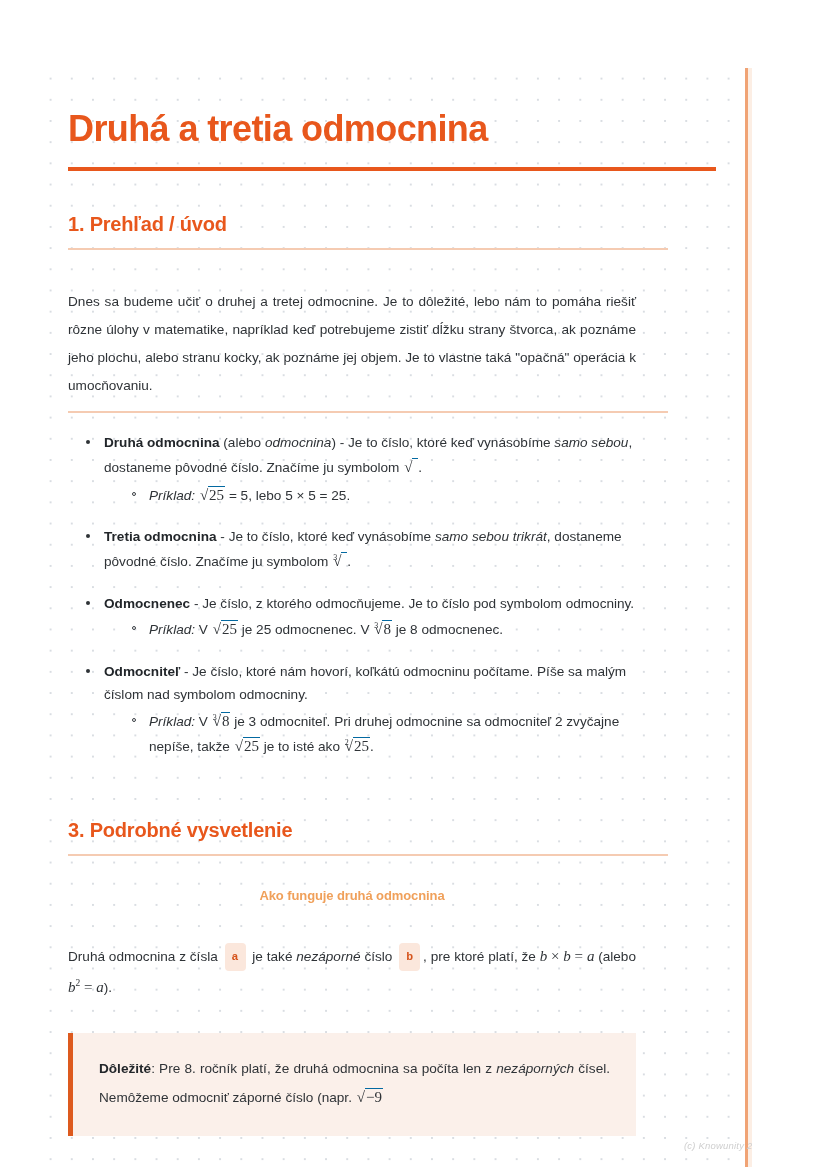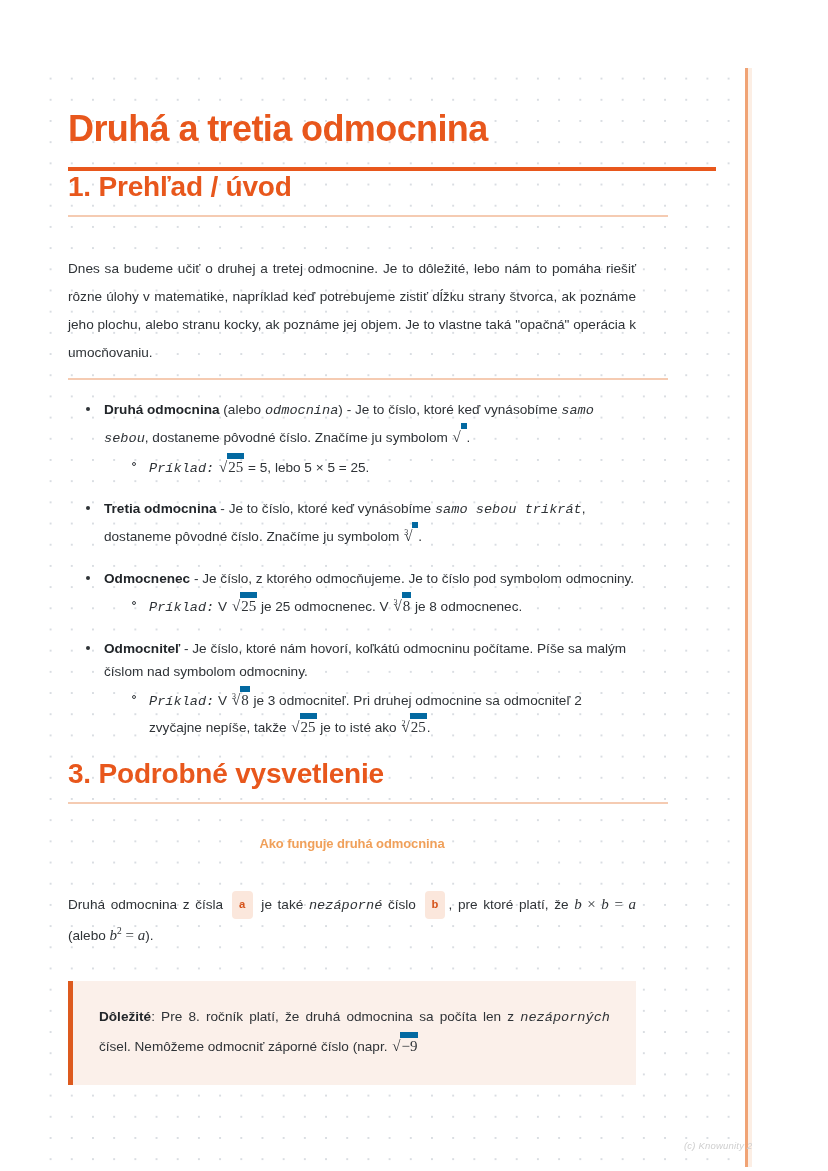--- a/index.html
+++ b/index.html
@@ -82,21 +82,22 @@
   .title-rule {
     margin-top: 18px;
     height: 4px;
     width: 648px;
     background: #e8571c;
   }
 
   
   .h2 {
     margin: 0;
-    font-size: 28px;
+    padding-top: 42px;
+    font-size: 20px;
     font-weight: bold;
     letter-spacing: -0.2px;
     color: #e8571c;
   }
   .h2-rule {
     margin-top: 12px;
     height: 2px;
     width: 600px;
     background: #f5cbb2;
   }
@@ -163,35 +164,35 @@
     left: 0;
     top: 9px;
     width: 4px;
     height: 4px;
     border-radius: 50%;
     border: 1px solid #3a3f44;
     box-sizing: border-box;
   }
 
   b, strong { font-weight: bold; color: #22262a; }
-  i, em { font-style: italic; font-family: Liberation Mono, monospace; }
+  i, em { font-style: italic; }
 
   
   .math {
     font-family: "Liberation Serif", serif;
     font-size: 15px;
     white-space: nowrap;
   }
   .math .rad {
     display: inline-block;
     position: relative;
     padding-left: 1px;
   }
   .math .radicand {
-    border-top: 6px solid #0369a1;
+    border-top: 1px solid #0369a1;
     padding: 0 1px 0 1px;
     display: inline-block;
     line-height: 1.12;
   }
   .math .idx {
     font-size: 8px;
     vertical-align: 6px;
     margin-right: -4px;
     font-family: "Liberation Serif", serif;
   }

